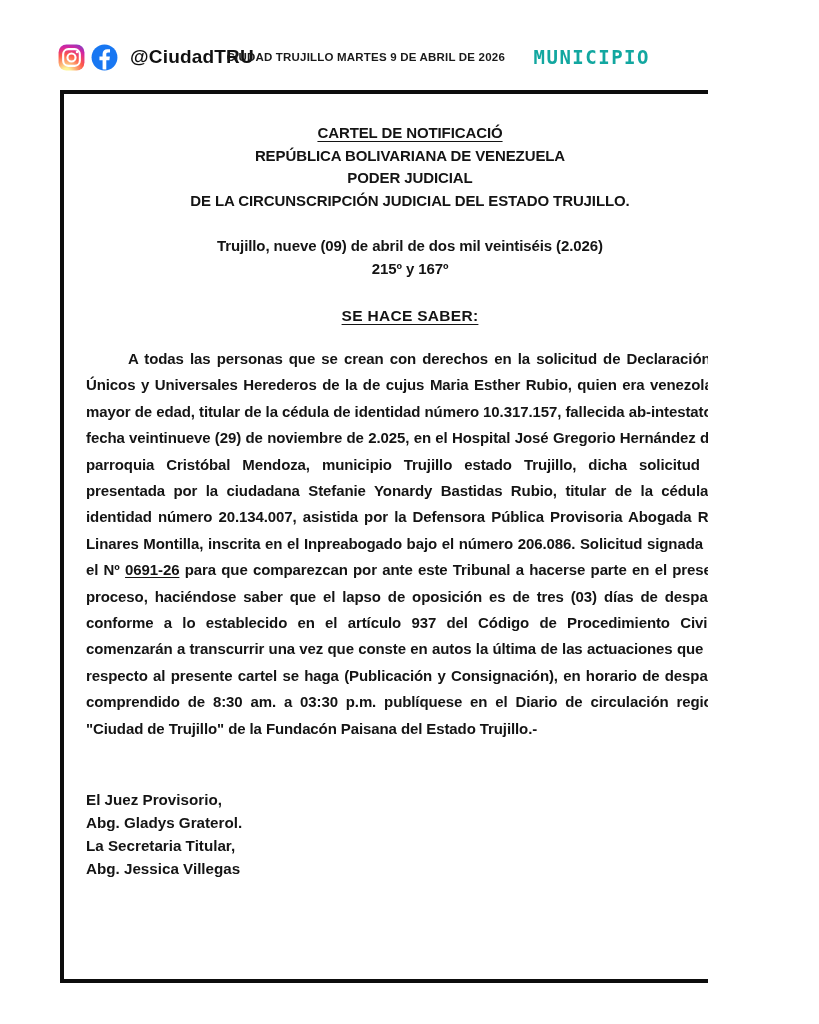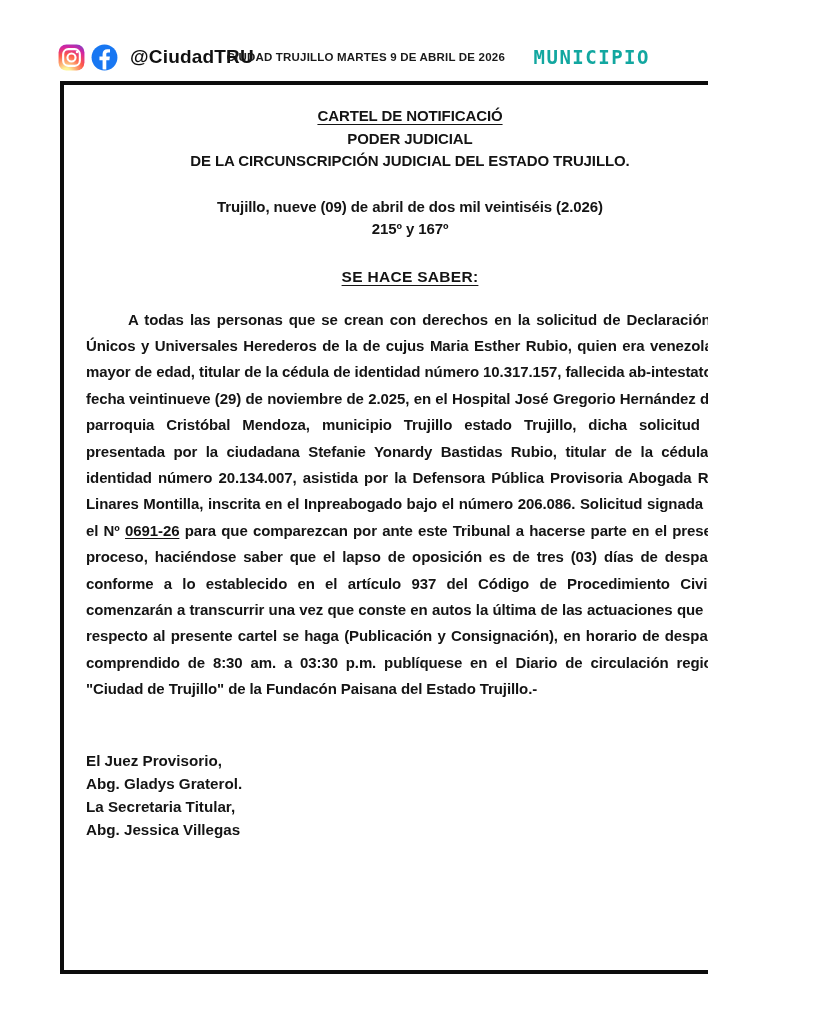--- a/index.html
+++ b/index.html
@@ -52,26 +52,26 @@
     font-size: 19px;
     font-weight: bold;
     letter-spacing: 1.5px;
     color: #12a7a0;
   }
 
   
   .doc {
     position: absolute;
     left: 60px;
-    top: 81px;
+    top: 90px;
     width: 700px;
     height: 893px;
     border: 4px solid #0d0d0d;
     background: #ffffff;
-    padding: 20px 22px 20px 22px;
+    padding: 28px 22px 20px 22px;
   }
   .tline {
     text-align: center;
     font-size: 15px;
     font-weight: bold;
     line-height: 22.5px;
     letter-spacing: -0.1px;
     color: #141414;
   }
   .doc-title { text-decoration: underline; text-underline-offset: 3px; }
@@ -143,20 +143,21 @@
       </span>
       <span class="handle">@CiudadTRU</span>
     </div>
     <div class="dateline">CIUDAD TRUJILLO MARTES 9 DE ABRIL DE 2026</div>
     <div class="publicidad">MUNICIPIO</div>
   </header>
 
   <main class="doc">
 
     <div class="tline doc-title">CARTEL DE NOTIFICACIÓ</div>
+    <div class="tline">REPÚBLICA BOLIVARIANA DE VENEZUELA</div>
     <div class="tline">PODER JUDICIAL</div>
     <div class="tline">DE LA CIRCUNSCRIPCIÓN JUDICIAL DEL ESTADO TRUJILLO.</div>
 
     <div class="tline dateblock">Trujillo, nueve (09) de abril de dos mil veintiséis (2.026)</div>
     <div class="tline">215º y 167º</div>
 
     <div class="saber">SE HACE SABER:</div>
 
     <p class="bodytext"><span>A todas las personas que se crean con derechos en la solicitud de Declaración de Únicos y Universales Herederos de la de cujus Maria Esther Rubio, quien era venezolana, mayor de edad, titular de la cédula de identidad número 10.317.157, fallecida ab-intestato en fecha veintinueve (29) de noviembre de 2.025, en el Hospital José Gregorio Hernández de la parroquia Cristóbal Mendoza, municipio Trujillo estado Trujillo, dicha solicitud fue presentada por la ciudadana Stefanie Yonardy Bastidas Rubio, titular de la cédula de identidad número 20.134.007, asistida por la Defensora Pública Provisoria Abogada Rosa Linares Montilla, inscrita en el Inpreabogado bajo el número 206.086. Solicitud signada con el Nº </span><span class="case-number">0691-26</span><span> para que comparezcan por ante este Tribunal a hacerse parte en el presente proceso, haciéndose saber que el lapso de oposición es de tres (03) días de despacho conforme a lo establecido en el artículo 937 del Código de Procedimiento Civil, y comenzarán a transcurrir una vez que conste en autos la última de las actuaciones que con respecto al presente cartel se haga (Publicación y Consignación), en horario de despacho comprendido de 8:30 am. a 03:30 p.m. publíquese en el Diario de circulación regional "Ciudad de Trujillo" de la Fundacón Paisana del Estado Trujillo.-</span></p>
 

